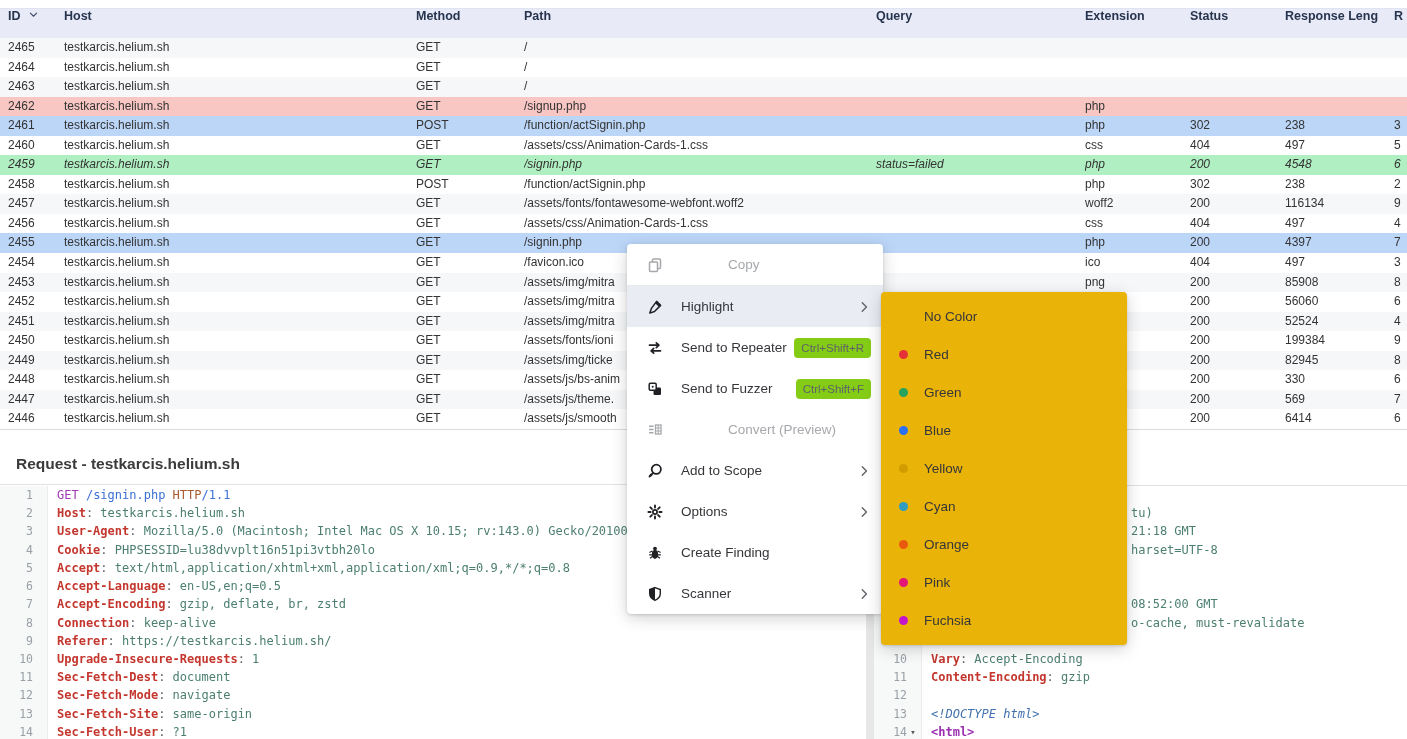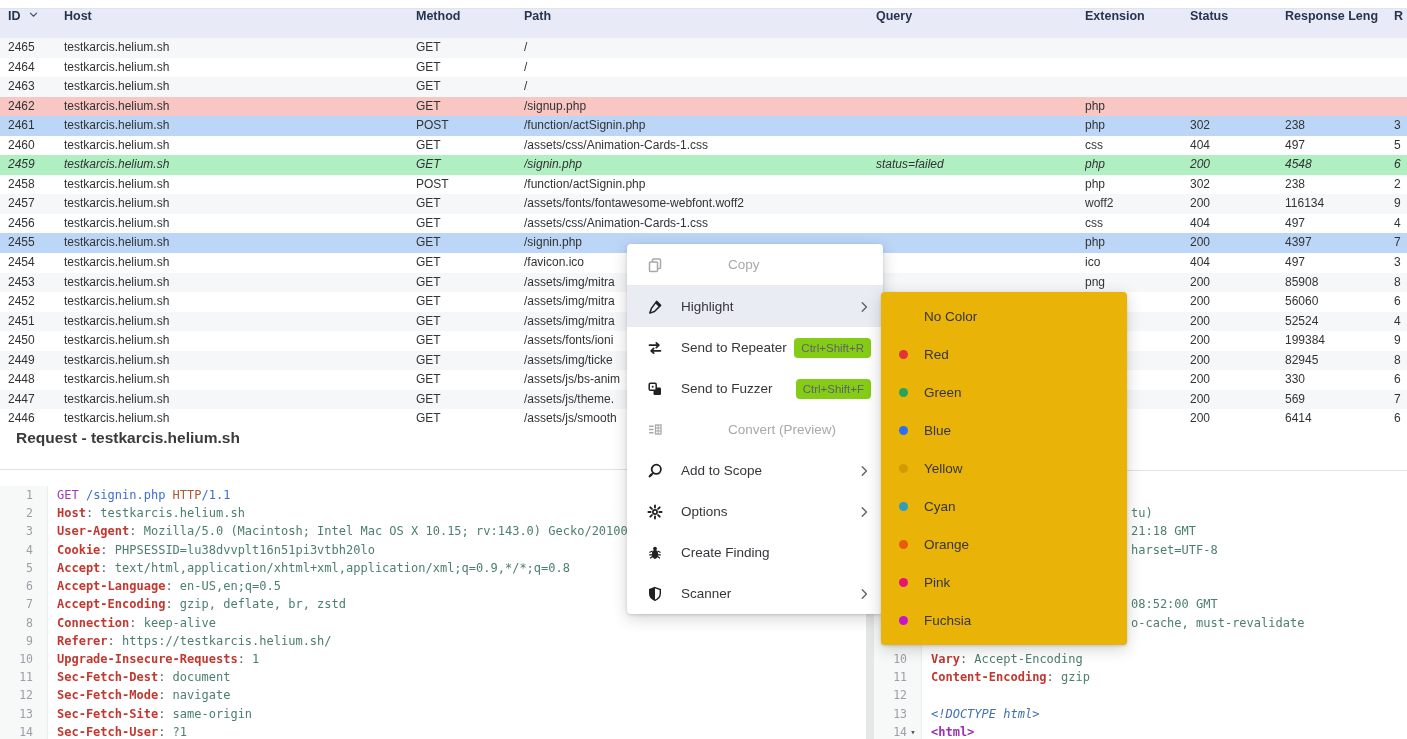--- a/index.html
+++ b/index.html
@@ -23,22 +23,22 @@
   .trow.hl-blue{background:#bcd6f8;}
   .trow.hl-green{background:#b0efc2;font-style:italic;}
   .tcell{position:absolute;top:0;height:19.55px;line-height:19.55px;font-size:12px;color:#333;
     white-space:nowrap;overflow:hidden;}
   .c-id{left:8px;width:52px}.c-host{left:64px;width:340px}.c-method{left:416px;width:100px}
   .c-path{left:524px;width:350px}.c-query{left:876px;width:205px}.c-ext{left:1085px;width:103px}
   .c-status{left:1190px;width:95px}.c-len{left:1285px;width:106px}.c-r{left:1394px;width:13px}
   .table-bottom{position:absolute;top:429px;left:0;right:0;height:1px;background:#dcdcdc;}
 
   
-  .panel-title{position:absolute;top:429px;height:41px;border-bottom:1px solid #e2e2e2;background:#fff;
-    display:flex;align-items:flex-start;font-weight:bold;font-size:15.5px;color:#3b3b3b;z-index:1;}
+  .panel-title{position:absolute;top:444px;height:41px;border-bottom:1px solid #e2e2e2;background:#fff;
+    display:flex;align-items:center;font-weight:bold;font-size:15.5px;color:#3b3b3b;z-index:1;}
   #req-title{left:0;width:866px;padding-left:16px;box-sizing:border-box;}
   #resp-title{left:874px;right:0;}
   .vdivider{position:absolute;left:866px;top:437px;width:8px;bottom:0;background:#e7e7e7;z-index:2;}
 
   .code{position:absolute;top:486px;bottom:0;overflow:hidden;background:#fff;
     font-family:"DejaVu Sans Mono",monospace;font-size:12px;z-index:1;}
   #req-code{left:0;width:866px;}
   #resp-code{left:874px;right:0;}
   .code::before{content:'';position:absolute;left:0;top:0;bottom:0;width:47px;background:#f7f8f8;
     border-right:1px solid #ececec;}

